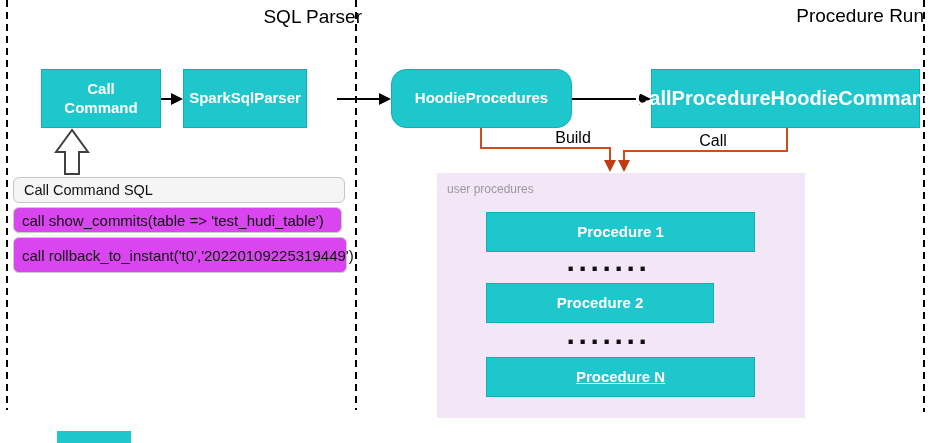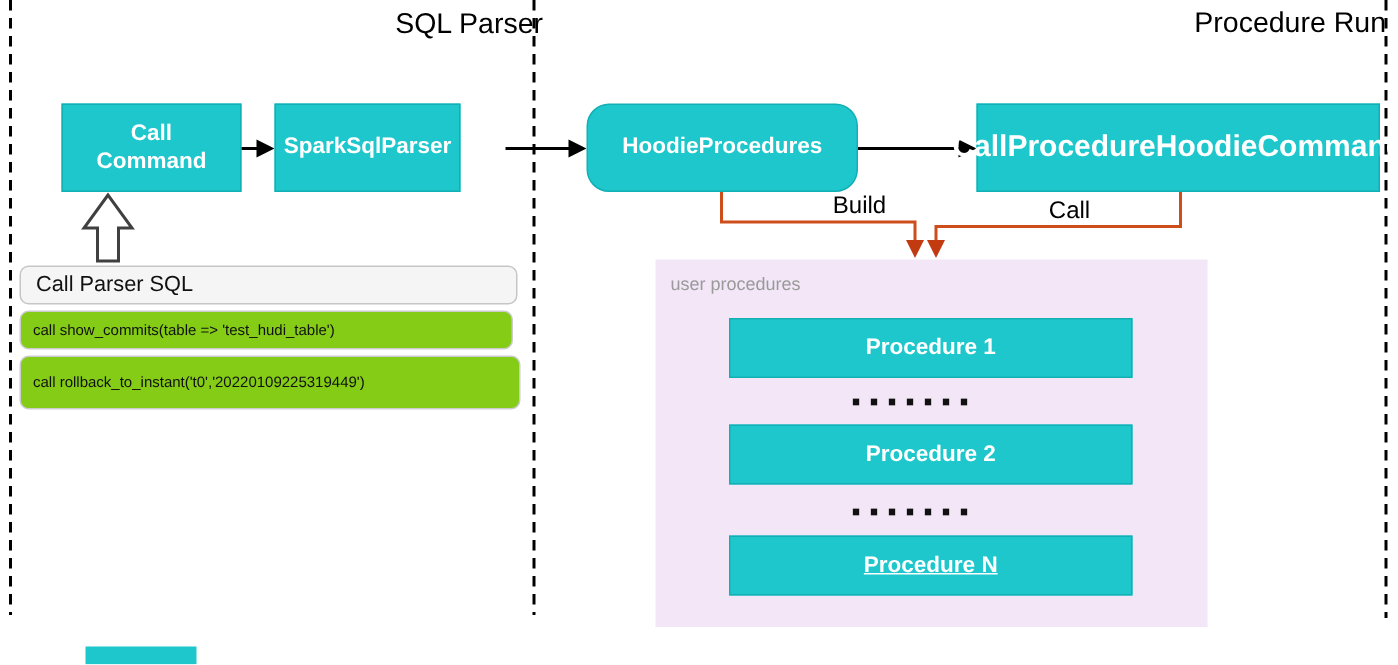--- a/index.html
+++ b/index.html
@@ -18,22 +18,22 @@
     text-align:center; font-weight:bold; font-size:15px; line-height:1.25;
   }
   .node-sm { font-size:20px; }
   .edge-label { font-size:16px; color:#000; text-align:center; white-space:nowrap; }
   .sql-header {
     background:#F5F5F5; border:1px solid #C6C6C6; border-radius:6px;
     font-size:14.5px; color:#111; display:flex; align-items:center;
     padding-left:10px;
   }
   .sql-row {
-    background:#84cc16; border:1px solid #CCCCCC; border-radius:6px;
-    font-size:10px; color:#111; display:flex; align-items:center;
+    background:#d946ef; border:1px solid #CCCCCC; border-radius:6px;
+    font-size:15px; color:#111; display:flex; align-items:center;
     padding-left:8px; white-space:nowrap;
   }
   .container-box { background:#F2E6F7; }
   .container-label { font-size:12px; color:#9A9A9A; }
   .dots {
     font-size:30px; font-weight:bold; letter-spacing:2px; color:#111;
     text-align:center; line-height:22px; height:22px;
   }
   .fragment { background:#1EC7CB; }
 </style>
@@ -62,34 +62,34 @@
 
     <polygon points="72,130 56,152 65,152 65,174 79,174 79,152 88,152" fill="#ffffff" stroke="#404040" stroke-width="2"></polygon>
   </svg>
 
   <div class="abs section-title" style="left:0; top:6; width:362px; top:6px;">SQL Parser</div>
   <div class="abs section-title" style="left:356px; top:5px; width:568px;">Procedure Run</div>
 
   <div class="abs node" style="left:12px; top:69px; width:120px; height:59px; padding:0 18px;margin-left:29px;">Call Command</div>
   <div class="abs node" style="left:183px; top:69px; width:124px; height:59px;">SparkSqlParser</div>
 
-  <div class="abs sql-header" style="left:13px; top:177px; width:332px; height:26px;">Call Parser SQL</div>
+  <div class="abs sql-header" style="left:13px; top:177px; width:332px; height:26px;">Call Command SQL</div>
   <div class="abs sql-row" style="left:13px; top:207px; width:329px; height:26px;">call show_commits(table =&gt; 'test_hudi_table')</div>
   <div class="abs sql-row" style="left:13px; top:237px; width:334px; height:36px;">call rollback_to_instant('t0','20220109225319449')</div>
 
   <div class="abs node" style="left:391px; top:69px; width:181px; height:59px;border-radius:15px;">HoodieProcedures</div>
   <div class="abs node node-sm" style="left:651px; top:69px; width:269px; height:59px;">CallProcedureHoodieCommand</div>
 
   <div class="abs edge-label" style="left:543px; top:129px; width:60px;">Build</div>
   <div class="abs edge-label" style="left:683px; top:132px; width:60px;">Call</div>
 
   <div class="abs container-box" style="left:437px; top:173px; width:368px; height:245px;"></div>
   <div class="abs container-label" style="left:447px; top:182px;">user procedures</div>
 
   <div class="abs node" style="left:486px; top:212px; width:269px; height:40px;">Procedure 1</div>
   <div class="abs dots" style="left:486px; top:258px; width:245px;">·······</div>
-  <div class="abs node" style="left:486px; top:283px; width:269px; height:40px;">Procedure 2</div>
+  <div class="abs node" style="left:486px; top:283px; width:228px; height:40px;">Procedure 2</div>
   <div class="abs dots" style="left:486px; top:331px; width:245px;">·······</div>
   <div class="abs node" style="left:486px; top:357px; width:269px; height:40px;text-decoration:underline;">Procedure N</div>
 
   <div class="abs fragment" style="left:57px; top:431px; width:74px; height:12px;"></div>
 
 </div>
 
 </body></html>

